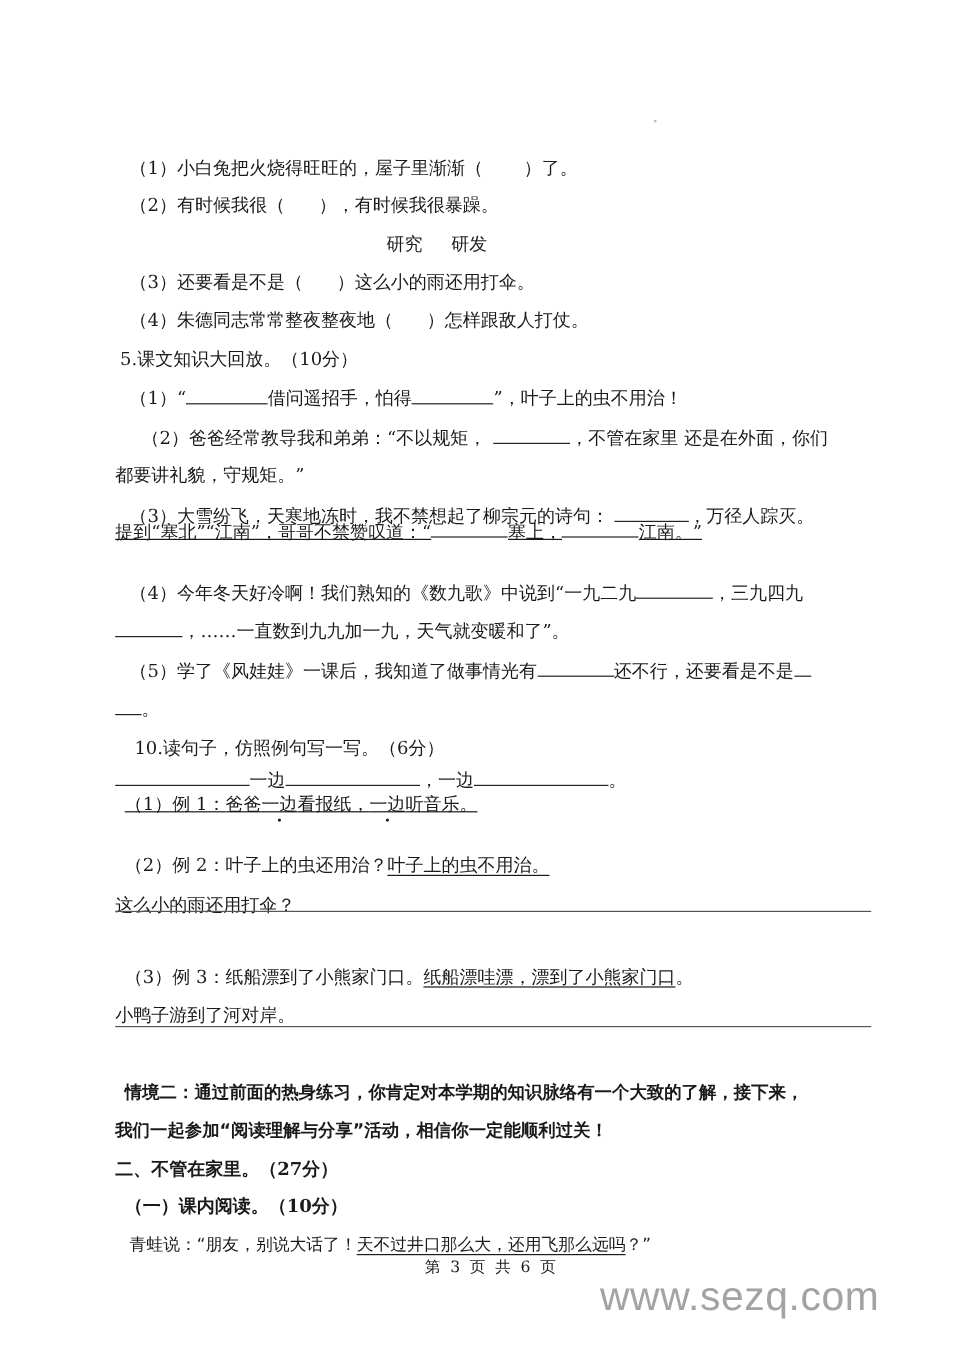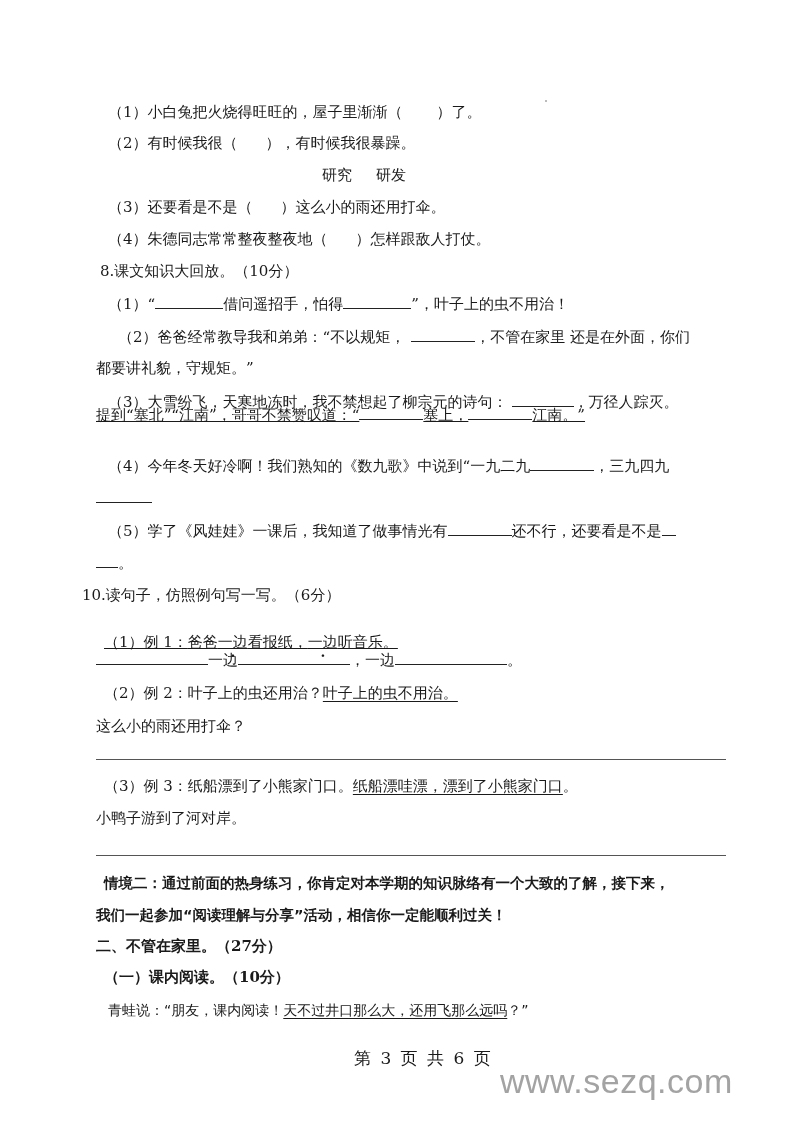--- a/index.html
+++ b/index.html
@@ -1,25 +1,25 @@
 <!DOCTYPE html>
 <html><head>
 <meta charset="utf-8">
 <style>
   html, body { margin: 0; padding: 0; background: #ffffff; }
   body { width: 800px; height: 1131px; position: relative; overflow: hidden;
          font-family: "DejaVu Serif", "Liberation Serif", serif; color: #1a1a1a; }
-  .line { position: absolute; font-size: 15px; line-height: 20px; white-space: nowrap; }
+  .line { position: absolute; font-size: 15px; line-height: 20px; white-space: nowrap; margin-top: 28px; }
   .blank { display: inline-block; border-bottom: 1px solid #222; height: 15px; vertical-align: baseline; }
   .u { text-decoration: underline; text-underline-offset: 3px; }
   .dot { position: relative; }
   .dot::after { content: "·"; position: absolute; left: 50%; top: 13px; transform: translateX(-50%); font-size: 14px; font-weight: bold; }
   .rule { position: absolute; left: 96px; width: 630px; height: 0; border-top: 1.5px solid #555; }
   .bold { font-family: "DejaVu Sans", "Liberation Sans", sans-serif; font-weight: bold; font-size: 14.5px; }
-  .footer { position: absolute; left: 354px; top: 1047px; font-size: 17px; letter-spacing: 2px; }
+  .footer { position: absolute; left: 354px; top: 1047px; font-size: 13px; letter-spacing: 2px; }
   .watermark { position: absolute; left: 500px; top: 1062px; font-family: "Liberation Sans", "DejaVu Sans", sans-serif;
                font-size: 34px; color: #a3a3a3; letter-spacing: 0.5px; }
   .speck { position: absolute; left: 545px; top: 100px; width: 2px; height: 2px; background: #bbb; }
 </style>
 </head>
 <body>
 
 <div class="speck"></div>
 
 <div class="line" style="left:108px;top:102px;">
@@ -31,21 +31,21 @@
 <div class="line" style="left:322px;top:165px;">
   <span>研究</span><span style="display:inline-block;width:24px;"></span><span>研发</span>
 </div>
 <div class="line" style="left:108px;top:197px;">
   <span>（3）</span><span>还要看是不是（</span><span style="display:inline-block;width:28px;"></span><span>）这么小的雨还用打伞。</span>
 </div>
 <div class="line" style="left:108px;top:229px;">
   <span>（4）</span><span>朱德同志常常整夜整夜地（</span><span style="display:inline-block;width:28px;"></span><span>）怎样跟敌人打仗。</span>
 </div>
 
-<div class="line" style="left:100px;top:261px;">8.课文知识大回放。（10分）</div>
+<div class="line" style="left:100px;top:261px;">5.课文知识大回放。（10分）</div>
 
 <div class="line" style="left:108px;top:293px;">
   <span>（1）</span><span>“</span><span class="blank" style="width:68px;"></span><span>借问遥招手，怕得</span><span class="blank" style="width:68px;"></span><span>”，叶子上的虫不用治！</span>
 </div>
 
 <div class="line" style="left:118px;top:326px;">
   <span>（2）</span><span>爸爸经常教导我和弟弟：“不以规矩，</span><span class="blank" style="width:64px;margin-left:6px;"></span><span>，不管在家里 还是在外面，你们</span>
 </div>
 <div class="line" style="left:96px;top:358px;">都要讲礼貌，守规矩。”</div>
 
@@ -53,37 +53,37 @@
   <span>（3）</span><span>大雪纷飞，天寒地冻时，我不禁想起了柳宗元的诗句：</span><span class="blank" style="width:62px;margin-left:4px;"></span><span>，万径人踪灭。</span>
 </div>
 <div class="line" style="left:96px;top:404px;text-decoration:underline;">
   <span>提到“塞北”“江南”，哥哥不禁赞叹道：“</span><span class="blank" style="width:64px;"></span><span>塞上，</span><span class="blank" style="width:64px;"></span><span>江南。”</span>
 </div>
 
 <div class="line" style="left:108px;top:455px;">
   <span>（4）</span><span>今年冬天好冷啊！我们熟知的《数九歌》中说到“一九二九</span><span class="blank" style="width:64px;"></span><span>，三九四九</span>
 </div>
 <div class="line" style="left:96px;top:487px;">
-  <span class="blank" style="width:56px;"></span>
+  <span class="blank" style="width:56px;"></span><span>，……一直数到九九加一九，天气就变暖和了”。</span>
 </div>
 
 <div class="line" style="left:108px;top:520px;">
   <span>（5）</span><span>学了《风娃娃》一课后，我知道了做事情光有</span><span class="blank" style="width:64px;"></span><span>还不行，还要看是不是</span><span class="blank" style="width:14px;"></span>
 </div>
 <div class="line" style="left:96px;top:552px;">
   <span class="blank" style="width:22px;"></span><span>。</span>
 </div>
 
-<div class="line" style="left:82px;top:585px;">10.读句子，仿照例句写一写。（6分）</div>
+<div class="line" style="left:112px;top:585px;">10.读句子，仿照例句写一写。（6分）</div>
 
 <div class="line" style="left:104px;top:632px;text-decoration:underline;">
   <span>（1）例 1：</span><span>爸爸</span><span class="dot">一边</span><span>看报纸，</span><span class="dot">一边</span><span>听音乐。</span>
 </div>
 
-<div class="line" style="left:96px;top:649px;">
+<div class="line" style="left:96px;top:611px;">
   <span class="blank" style="width:112px;"></span><span>一边</span><span class="blank" style="width:112px;"></span><span>，一边</span><span class="blank" style="width:112px;"></span><span>。</span>
 </div>
 
 <div class="line" style="left:104px;top:683px;">
   <span>（2）例 2：</span><span>叶子上的虫还用治？</span><span class="u">叶子上的虫不用治。</span>
 </div>
 <div class="line" style="left:96px;top:716px;">这么小的雨还用打伞？</div>
 <div class="rule" style="top:759px;"></div>
 
 <div class="line" style="left:104px;top:776px;">
@@ -91,17 +91,17 @@
 </div>
 <div class="line" style="left:96px;top:808px;text-align:center;">小鸭子游到了河对岸。</div>
 <div class="rule" style="top:855px;"></div>
 
 <div class="line bold" style="left:104px;top:873px;text-align:center;">情境二：通过前面的热身练习，你肯定对本学期的知识脉络有一个大致的了解，接下来，</div>
 <div class="line bold" style="left:96px;top:905px;">我们一起参加“阅读理解与分享”活动，相信你一定能顺利过关！</div>
 
 <div class="line" style="left:96px;top:936px;font-weight:bold;">二、不管在家里。（27分）</div>
 <div class="line" style="left:104px;top:967px;font-weight:bold;">（一）课内阅读。（10分）</div>
 <div class="line" style="left:108px;top:1000px;font-family:'DejaVu Sans','Liberation Sans',sans-serif;font-size:14px;">
-  <span>青蛙说：“朋友，课内阅读！</span><span class="u">天不过井口那么大，还用飞那么远吗</span><span>？”</span>
+  <span>青蛙说：“朋友，别说大话了！</span><span class="u">天不过井口那么大，还用飞那么远吗</span><span>？”</span>
 </div>
 
 <div class="footer">第 3 页 共 6 页</div>
 <div class="watermark">www.sezq.com</div>
 
 </body></html>

